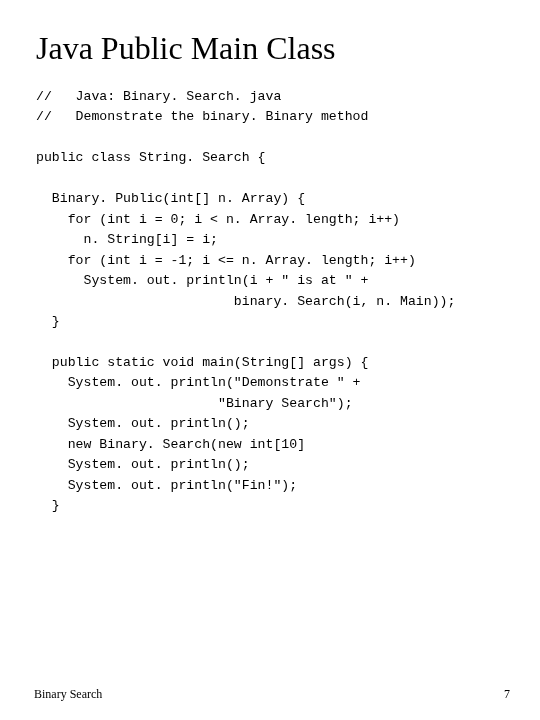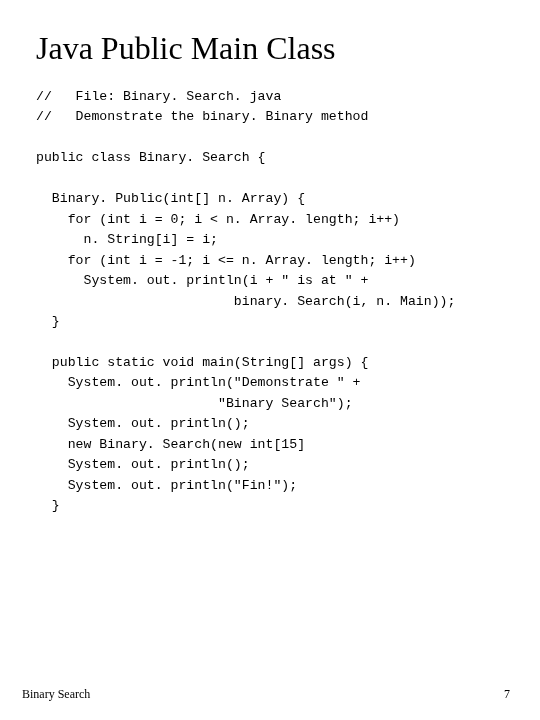--- a/index.html
+++ b/index.html
@@ -25,52 +25,52 @@
   }
   .code {
     font-family: "Courier New", Courier, monospace;
     font-size: 13.2px;
     line-height: 1.55;
     white-space: pre;
   }
   .footer {
     position: absolute;
     bottom: 18px;
-    left: 22px;
+    left: 34px;
     right: 30px;
     font-size: 12px;
     font-family: "Times New Roman", Times, serif;
     margin-top: 48px;
   }
   .footer-left { float: left; }
   .footer-right { float: right; }
 </style>
 </head>
 <body>
 
 <div class="slide">
   <h1 class="title">Java Public Main Class</h1>
-  <div class="code"><span>//   File: Binary. Search. java</span>
+  <div class="code"><span>//   Java: Binary. Search. java</span>
 <span>//   Demonstrate the binary. Binary method</span>
 <span></span>
-<span>public class Binary. Search {</span>
+<span>public class String. Search {</span>
 <span></span>
 <span>  Binary. Public(int[] n. Array) {</span>
 <span>    for (int i = 0; i &lt; n. Array. length; i++)</span>
 <span>      n. String[i] = i;</span>
 <span>    for (int i = -1; i &lt;= n. Array. length; i++)</span>
 <span>      System. out. println(i + " is at " +</span>
 <span>                         binary. Search(i, n. Main));</span>
 <span>  }</span>
 <span></span>
 <span>  public static void main(String[] args) {</span>
 <span>    System. out. println("Demonstrate " +</span>
 <span>                       "Binary Search");</span>
 <span>    System. out. println();</span>
-<span>    new Binary. Search(new int[15]</span>
+<span>    new Binary. Search(new int[10]</span>
 <span>    System. out. println();</span>
 <span>    System. out. println("Fin!");</span>
 <span>  }</span></div>
   <div class="footer">
     <span class="footer-left">Binary Search</span>
     <span class="footer-right">7</span>
   </div>
 </div>
 
 </body></html>

